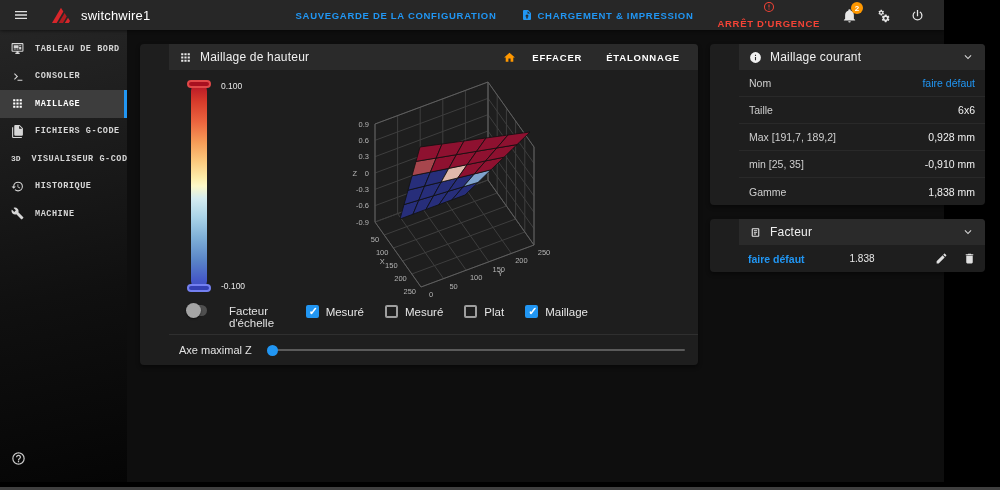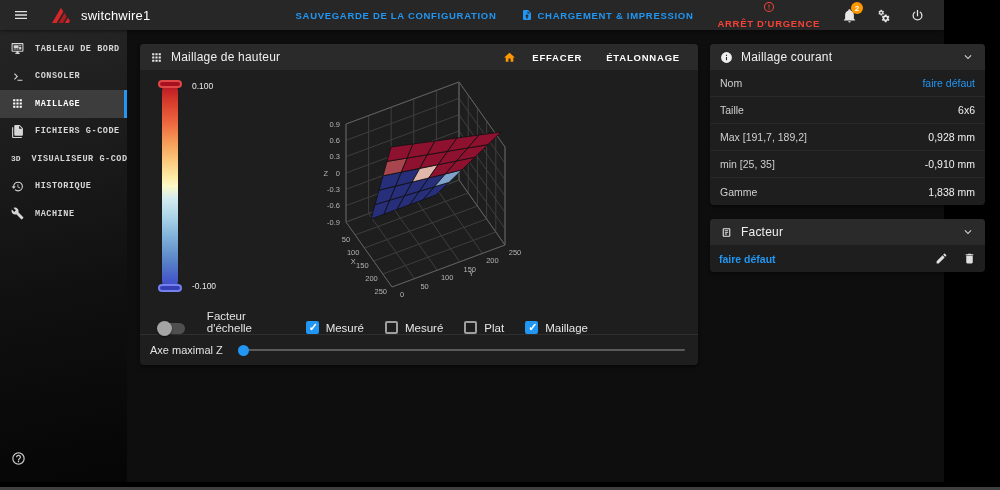--- a/index.html
+++ b/index.html
@@ -35,21 +35,21 @@
   .nav-label { font-size:8.5px; font-weight:bold; letter-spacing:.55px; white-space:nowrap; }
   .nav-item.active { background:#3d3d3d; color:#fff; }
   .nav-item.active::after { content:""; position:absolute; right:0; top:0; bottom:0; width:3px; background:#2196f3; }
   .nav-3d { font-size:8px; font-weight:bold; width:13px; text-align:center; }
   .help-btn { position:absolute; left:11px; bottom:16px; color:#c9c9c9; width:15px; height:15px; cursor:pointer; }
 
   .content { position:relative; flex:1; background:#0e0e0e; }
 
   
   .card { position:absolute; background:#1e1e1e; border-radius:4px; overflow:hidden;
-    box-shadow:0 2px 4px rgba(0,0,0,.45); }
+    box-shadow:0 2px 4px rgba(0,0,0,.45);padding-left:29px; }
   .card-header { height:26px; background:#2a2a2a; display:flex; align-items:center; padding:0 10px; gap:8px; }
   .card-title { color:#f0f0f0; font-size:12px; font-weight:500; letter-spacing:.2px; }
   .hdr-btn { font-size:9.5px; font-weight:bold; letter-spacing:.8px; color:#fff; padding:3px 8px;
     cursor:pointer; border-radius:2px; }
   .hdr-icon { width:13px; height:13px; display:flex; align-items:center; cursor:pointer; }
   .chev { margin-left:auto; width:14px; height:14px; color:#cfcfcf; cursor:pointer; }
 
   
   #hm-card { left:13px; top:14px; width:558px; }
   .plot-region { position:relative; height:235px; }
@@ -58,21 +58,21 @@
   .colorbar { width:16px; height:206px; border-radius:8px;
     background:linear-gradient(180deg,#b31226 0%,#d73b2b 9%,#ec653f 19%,#f69d58 29%,#fbc97d 38%,
       #fdeca9 46%,#fdf9c9 50%,#d5ecf0 56%,#abd4e8 65%,#7fb0d8 75%,#5a85c8 86%,#4457c8 96%,#414ec6 100%); }
   .cb-handle { position:absolute; left:-4px; width:24px; height:8px; border-radius:4px; }
   .cb-handle.top { top:-3px; background:#a8101f; border:2px solid #e04848; }
   .cb-handle.bottom { bottom:-3px; background:#3440b4; border:2px solid #7480f0; }
   .cb-label { position:absolute; left:30px; color:#e8e8e8; font-size:8.5px; white-space:nowrap; }
   .cb-label.top { top:-2px; }
   .cb-label.bottom { bottom:-2px; }
 
-  .controls-row { height:29px; display:flex; align-items:flex-end; padding:0 18px;gap:12px; }
+  .controls-row { height:29px; display:flex; align-items:flex-start; padding:0 18px;gap:12px; }
   .toggle { width:27px; height:11px; border-radius:6px; background:#4f4f4f; position:relative; cursor:pointer; }
   .toggle .knob { position:absolute; left:-1px; top:-2px; width:15px; height:15px; border-radius:50%;
     background:#a4a4a4; box-shadow:0 1px 2px rgba(0,0,0,.6); }
   .toggle-label { color:#e2e2e2; font-size:11.5px; margin-left:10px; }
   .cb-group { margin-left:auto; margin-right:92px; display:flex; align-items:center; gap:21px; }
   .cb-item { display:flex; align-items:center; gap:7px; cursor:pointer; }
   .cb { width:13px; height:13px; border:2px solid #9e9e9e; border-radius:2px; position:relative; }
   .cb.on { background:#2196f3; border-color:#2196f3; }
   .cb.on::after { content:"\2713"; position:absolute; left:1px; top:-2px; color:#fff; font-size:11px; font-weight:bold; }
   .cb-text { color:#e6e6e6; font-size:11.5px; }
@@ -424,20 +424,21 @@
               </svg>
           </span>
           <span class="card-title">Facteur</span>
           <span class="chev">
             <svg class="ic" viewBox="0 0 24 24">
                 <path fill="currentColor" d="M7.41 8.59 12 13.17l4.59-4.58L18 10l-6 6-6-6 1.41-1.41z"></path>
               </svg>
           </span>
         </div>
         <div class="profile-row">
+          <span class="profile-range">1.838</span>
           <span class="profile-name link">faire défaut</span>
           <span class="row-actions">
             <span class="act">
               <svg class="ic" viewBox="0 0 24 24">
                   <path fill="currentColor" d="M20.71 7.04c.39-.39.39-1.04 0-1.41l-2.34-2.34c-.37-.39-1.02-.39-1.41 0l-1.84 1.83 3.75 3.75M3 17.25V21h3.75L17.81 9.93l-3.75-3.75L3 17.25z"></path>
                 </svg>
             </span>
             <span class="act">
               <svg class="ic" viewBox="0 0 24 24">
                   <path fill="currentColor" d="M19 4h-3.5l-1-1h-5l-1 1H5v2h14M6 19a2 2 0 0 0 2 2h8a2 2 0 0 0 2-2V7H6v12z"></path>

